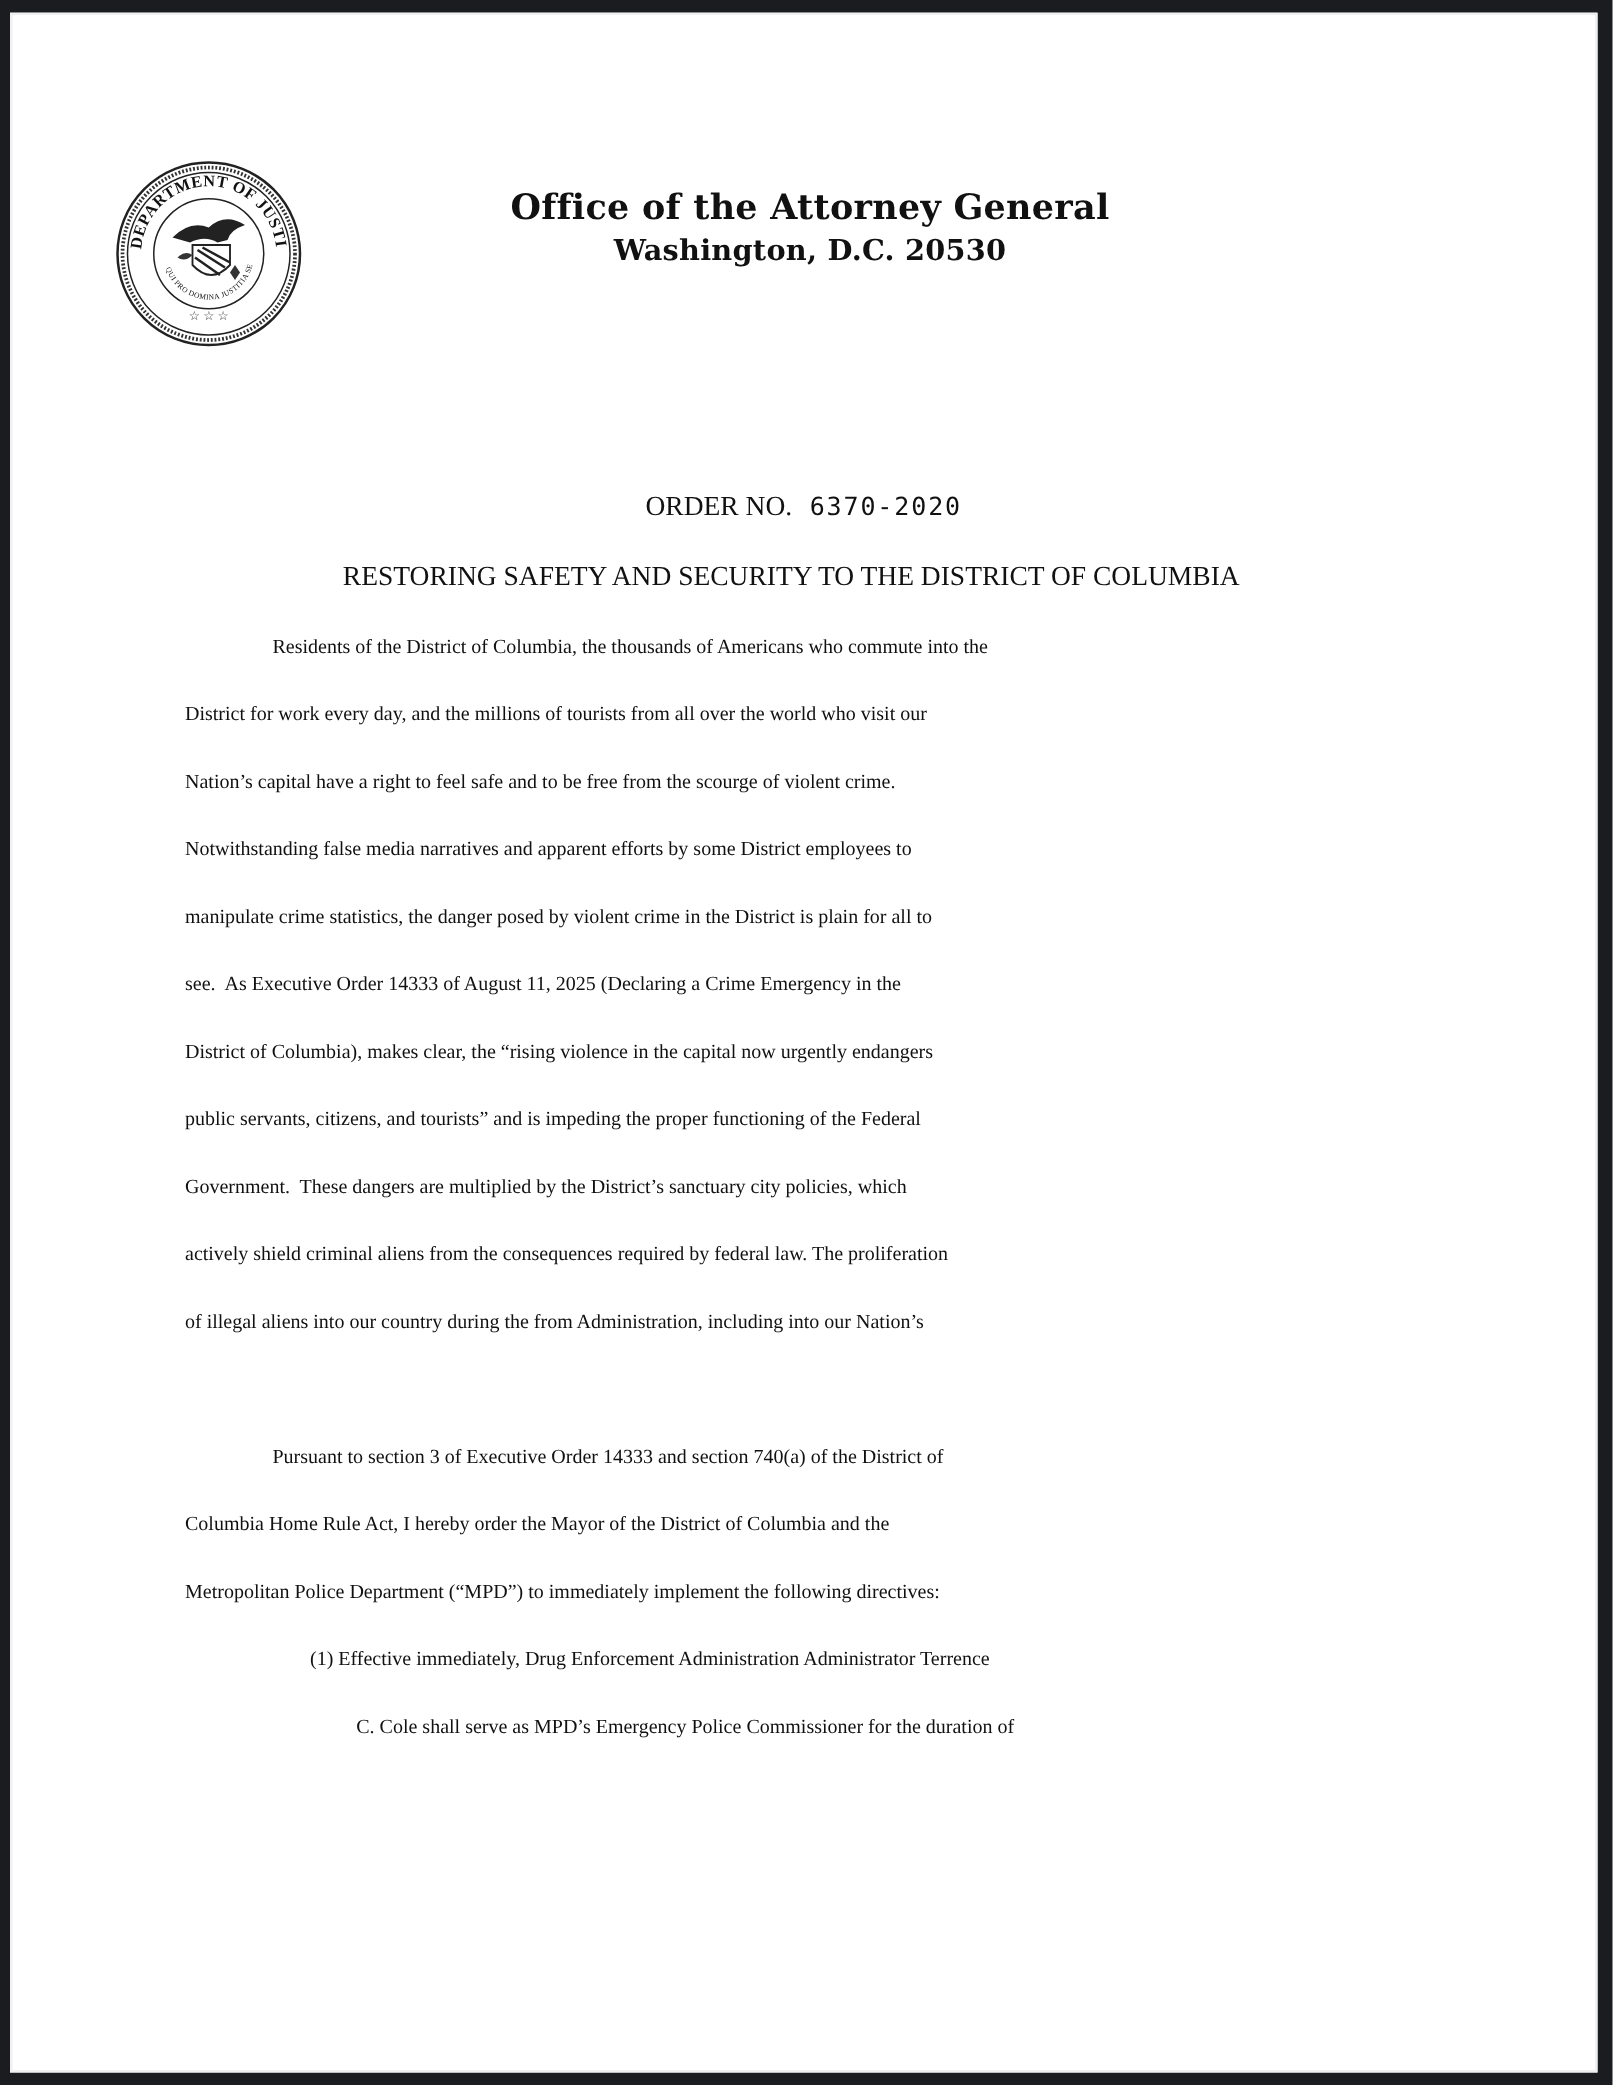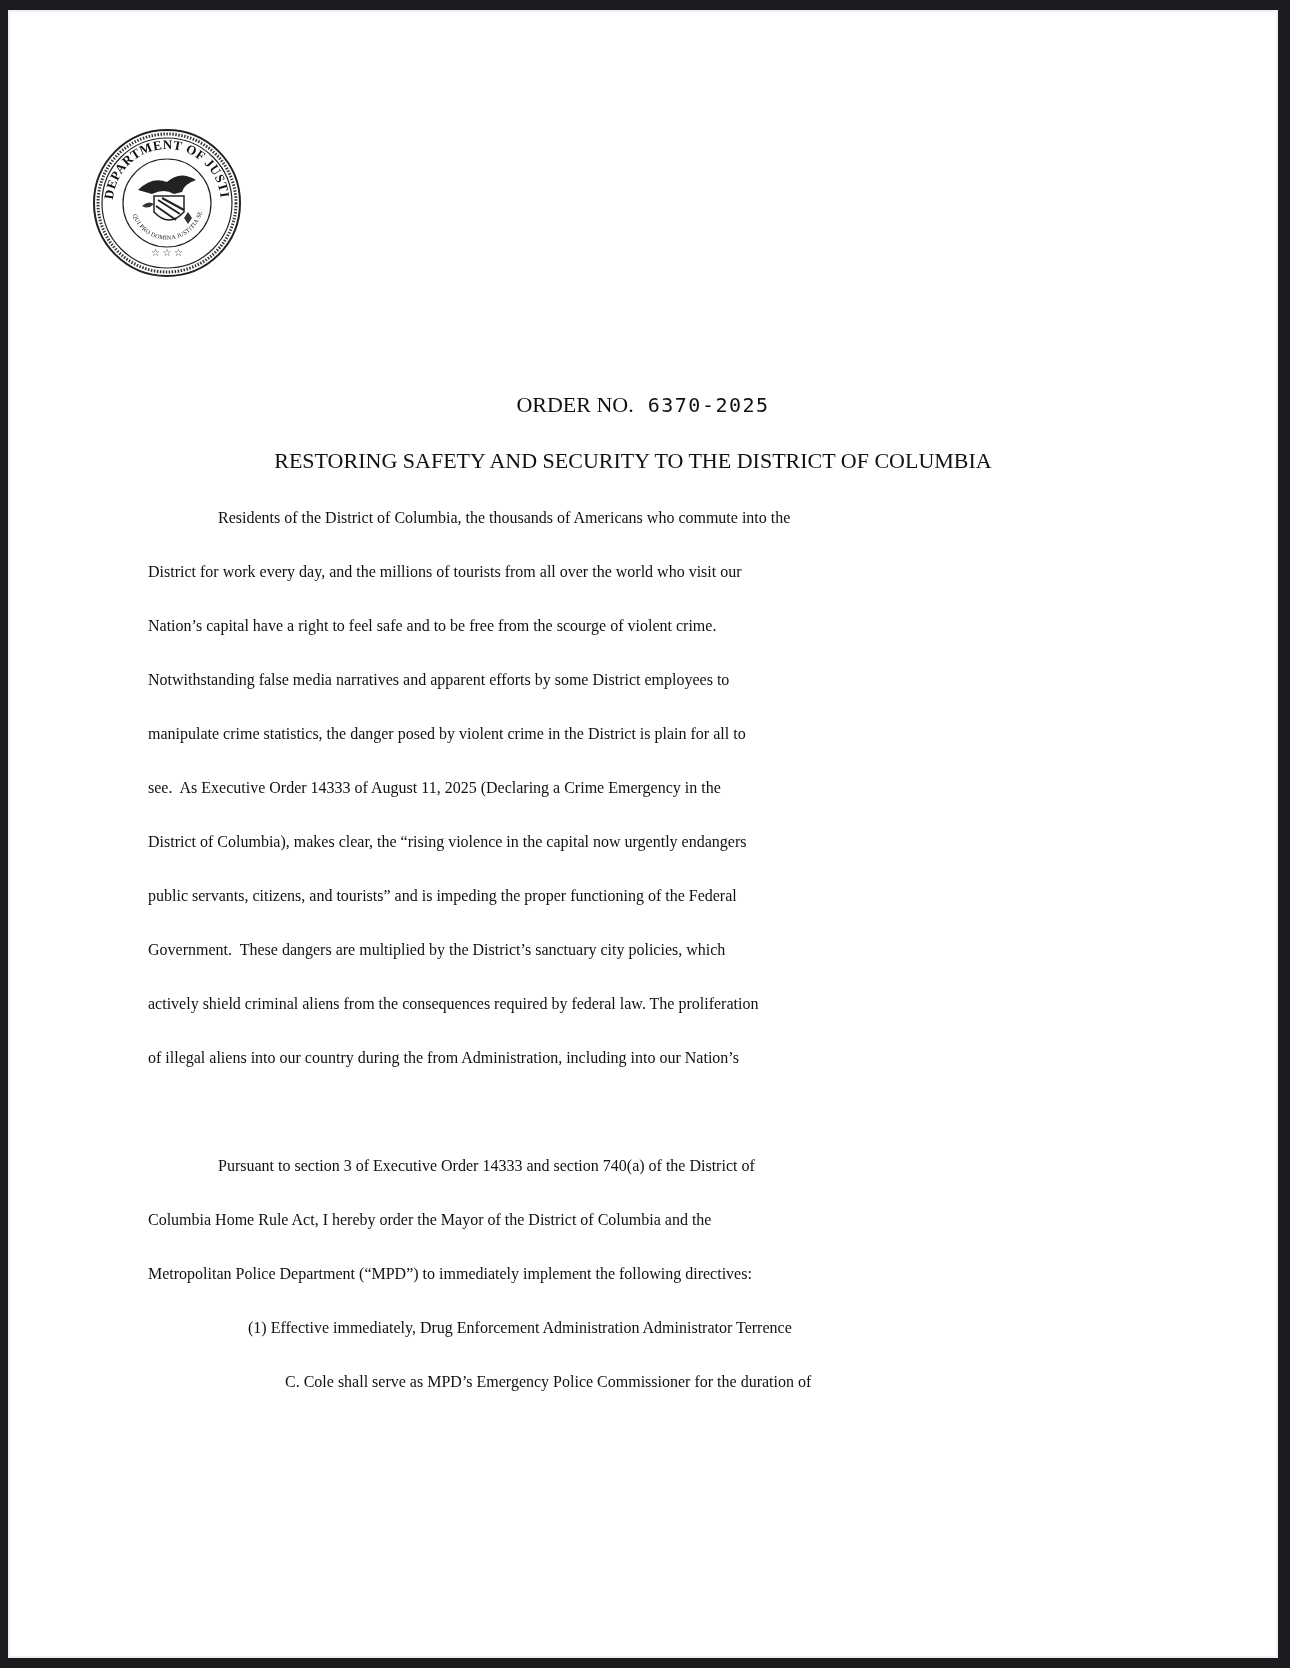--- a/index.html
+++ b/index.html
@@ -66,23 +66,27 @@
     <path d="M62 68 L92 68 L92 84 Q77 100 62 84 Z" fill="#fff" stroke="#222" stroke-width="1.5"></path>
     <path d="M66 72 L88 86 M64 78 L84 92 M70 70 L92 82" stroke="#222" stroke-width="2"></path>
     <path d="M50 78 Q56 72 62 76 Q56 82 50 78 Z" fill="#333"></path>
     <path d="M92 90 l4 -6 l4 6 l-4 6 z" fill="#333"></path>
     <text font-family="Liberation Serif, serif" font-size="6" fill="#111" letter-spacing="0.3">
       <textPath href="#mottoArc" startOffset="3%">QUI PRO DOMINA JUSTITIA SEQUITUR</textPath>
     </text>
     <text x="75" y="128" text-anchor="middle" font-size="10" fill="#333">☆  ☆  ☆</text>
   </svg>
 
+  <div class="letterhead">
+    <div class="l1">Office of the Attorney General</div>
+    <div class="l2">Washington, D.C. 20530</div>
+  </div>
 
   <div class="order">
-    <span>ORDER NO.</span><span class="num">6370-2025</span>
+    <span>ORDER NO.</span><span class="num">6370-2020</span>
   </div>
 
   <div class="title">RESTORING SAFETY AND SECURITY TO THE DISTRICT OF COLUMBIA</div>
 
   <div class="body-line" style="left:210px; top:493px;">Residents of the District of Columbia, the thousands of Americans who commute into the</div>
   <div class="body-line" style="left:140px; top:547px;">District for work every day, and the millions of tourists from all over the world who visit our</div>
   <div class="body-line" style="left:140px; top:601px;">Nation’s capital have a right to feel safe and to be free from the scourge of violent crime.</div>
   <div class="body-line" style="left:140px; top:655px;">Notwithstanding false media narratives and apparent efforts by some District employees to</div>
   <div class="body-line" style="left:140px; top:709px;">manipulate crime statistics, the danger posed by violent crime in the District is plain for all to</div>
   <div class="body-line" style="left:140px; top:763px; white-space:pre;">see.  As Executive Order 14333 of August 11, 2025 (Declaring a Crime Emergency in the</div>

